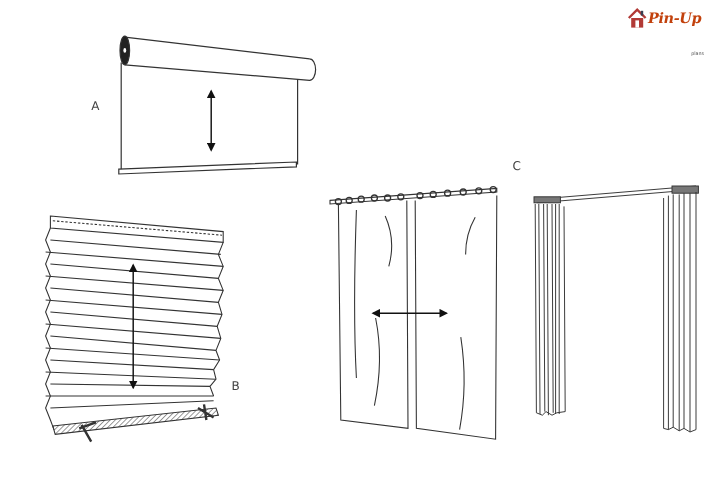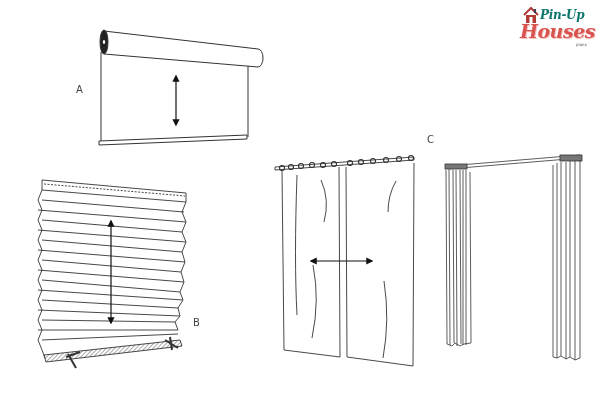--- a/index.html
+++ b/index.html
@@ -1,20 +1,20 @@
 <!DOCTYPE html>
 <html><head>
 <meta charset="utf-8">
 <style>
   html, body { margin: 0; padding: 0; background: #ffffff; }
   body { width: 607px; height: 404px; position: relative; overflow: hidden; font-family: "DejaVu Sans", sans-serif; }
   .canvas { position: absolute; left: 0; top: 0; width: 607px; height: 404px; }
   .label { position: absolute; font-family: "DejaVu Sans", sans-serif; font-size: 10px; color: #444; }
   .logo { position: absolute; left: 518px; top: 6px; width: 82px; height: 46px; }
-  .logo-top { position: absolute; left: 22px; top: 2px; font-family: "DejaVu Serif", serif; font-style: italic; font-weight: bold; font-size: 12px; color: #0f766e; letter-spacing: -0.3px; }
+  .logo-top { position: absolute; left: 22px; top: 2px; font-family: "DejaVu Serif", serif; font-style: italic; font-weight: bold; font-size: 12px; color: #c2410c; letter-spacing: -0.3px; }
   .logo-main { position: absolute; left: 2px; top: 14px; font-family: "DejaVu Serif", serif; font-style: italic; font-weight: bold; font-size: 19px; color: #d9534f; letter-spacing: -0.5px; text-shadow: 1px 1px 0 #f3c4c2; }
   .logo-sub { position: absolute; left: 58px; top: 36px; font-family: "DejaVu Sans", sans-serif; font-size: 4px; color: #555; }
   .logo-house { position: absolute; left: 4px; top: 0px; width: 18px; height: 18px; }
 </style>
 </head>
 <body>
 
 <div class="canvas">
   <svg width="607" height="404" viewBox="0 0 607 404" xmlns="http://www.w3.org/2000/svg">
     <defs>
@@ -124,15 +124,14 @@
 <span class="label" style="left:427px; top:134px;">C</span>
 
 <div class="logo">
   <svg class="logo-house" viewBox="0 0 18 18">
     <path d="M2,9 L9,2 L16,9" fill="none" stroke="#b23a36" stroke-width="2"></path>
     <rect x="4" y="9" width="10" height="8" fill="#b23a36"></rect>
     <rect x="7.5" y="11" width="3" height="6" fill="#fff"></rect>
     <rect x="12" y="3" width="2" height="4" fill="#3a3f52"></rect>
   </svg>
   <span class="logo-top">Pin-Up</span>
-  <span class="logo-main">Houses</span>
   <span class="logo-sub">plans</span>
 </div>
 
 </body></html>

